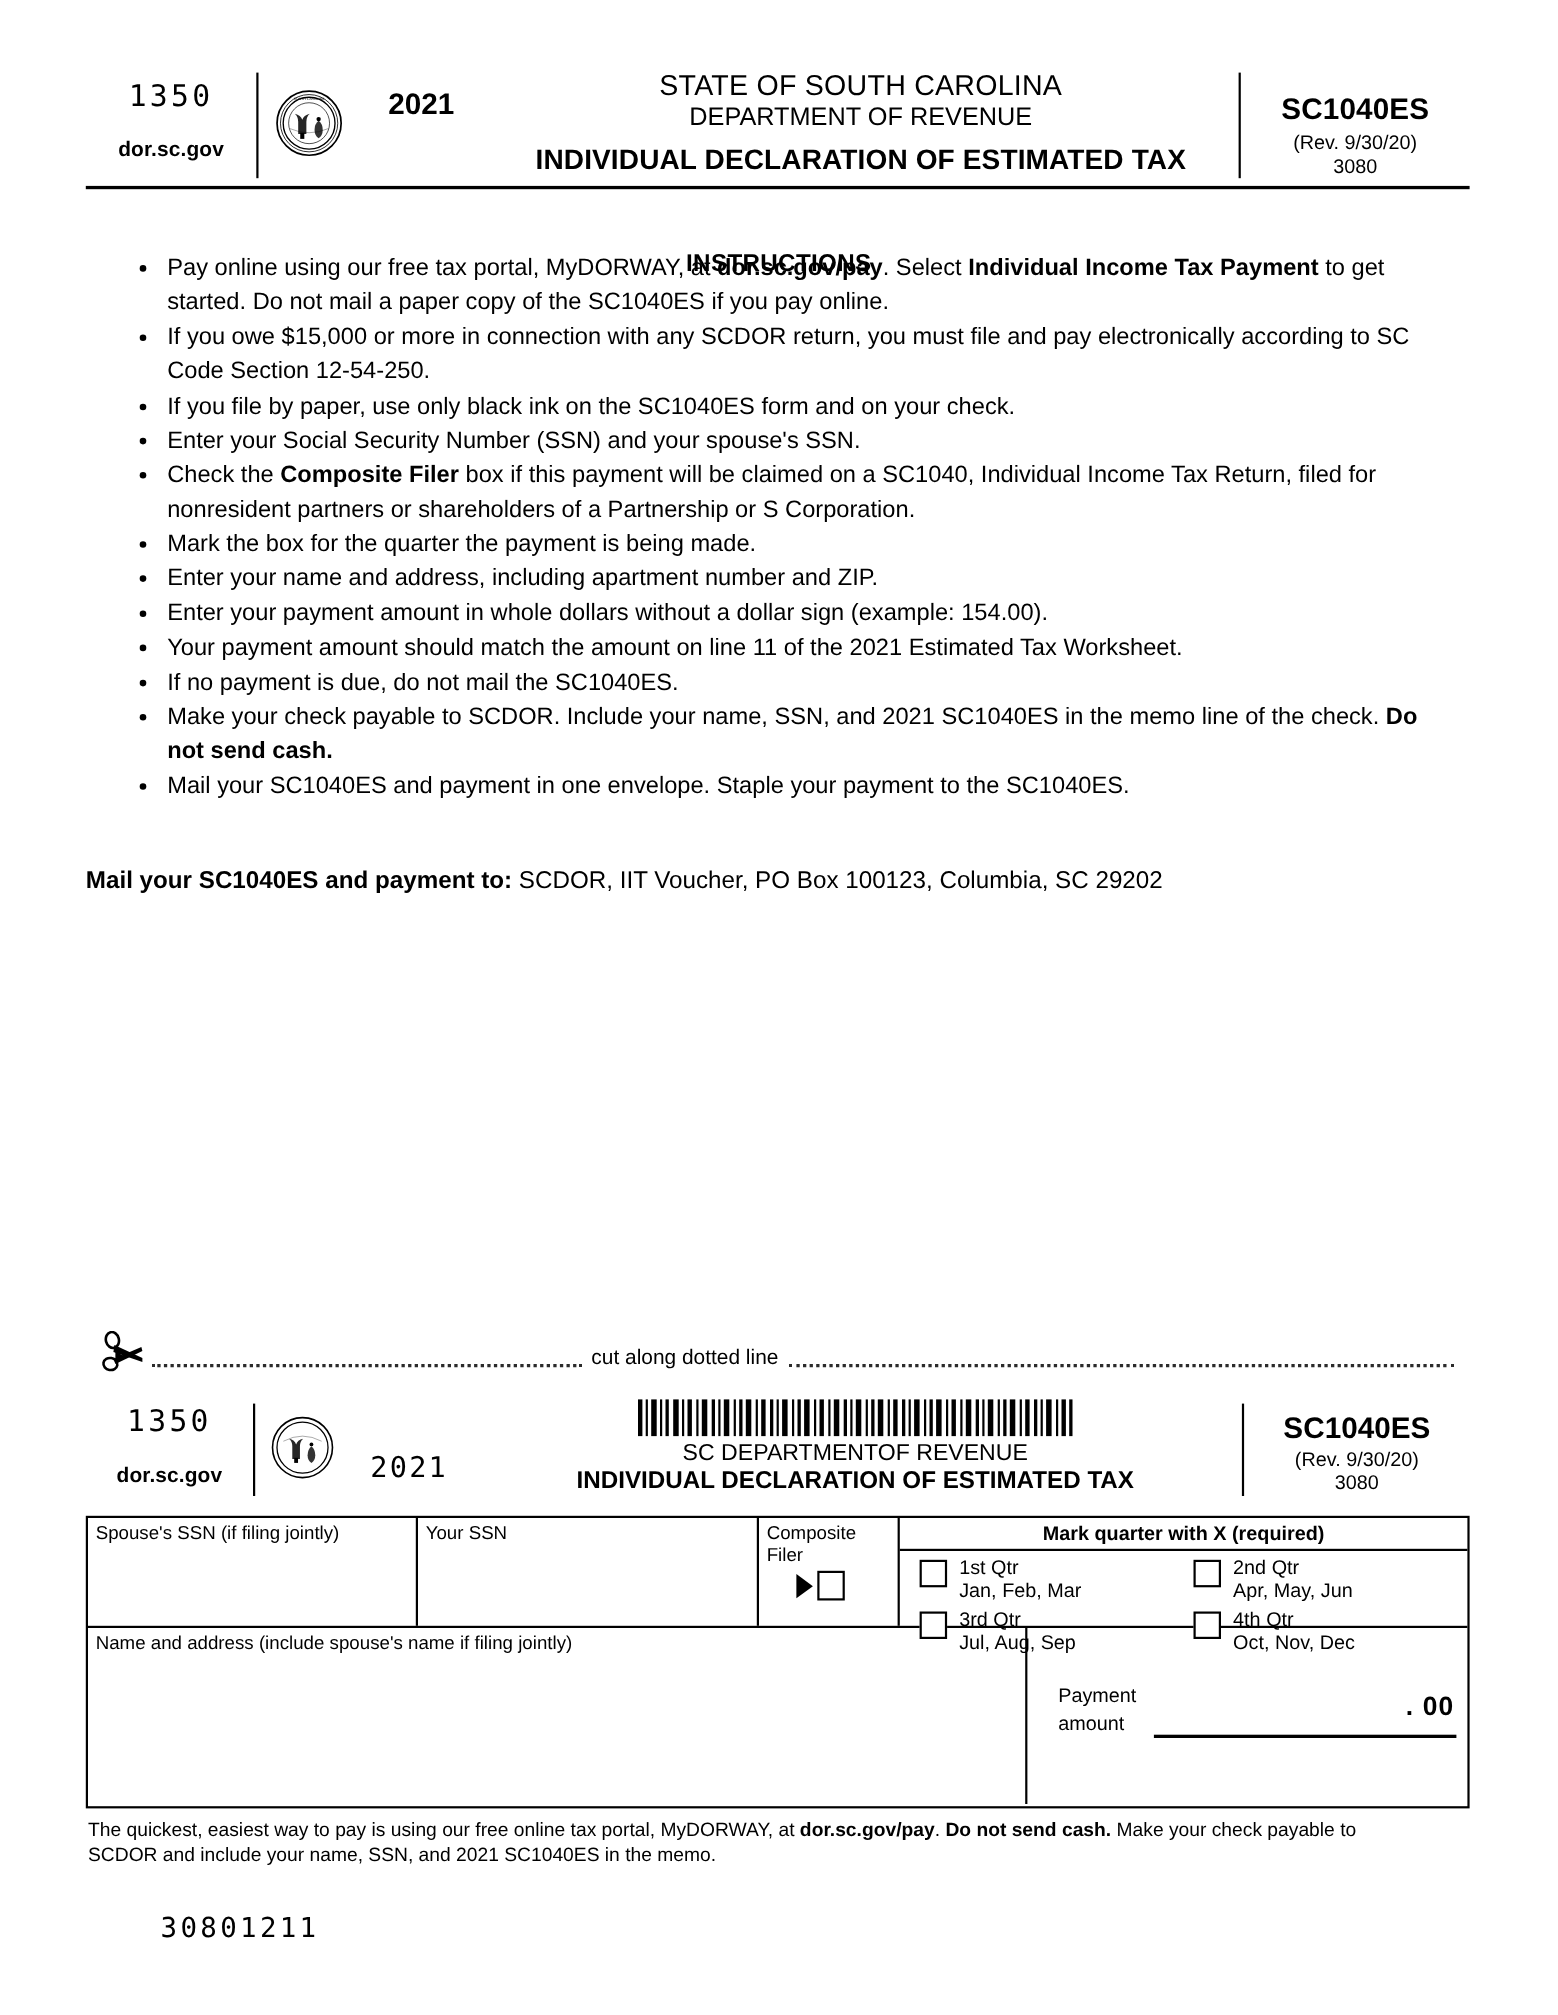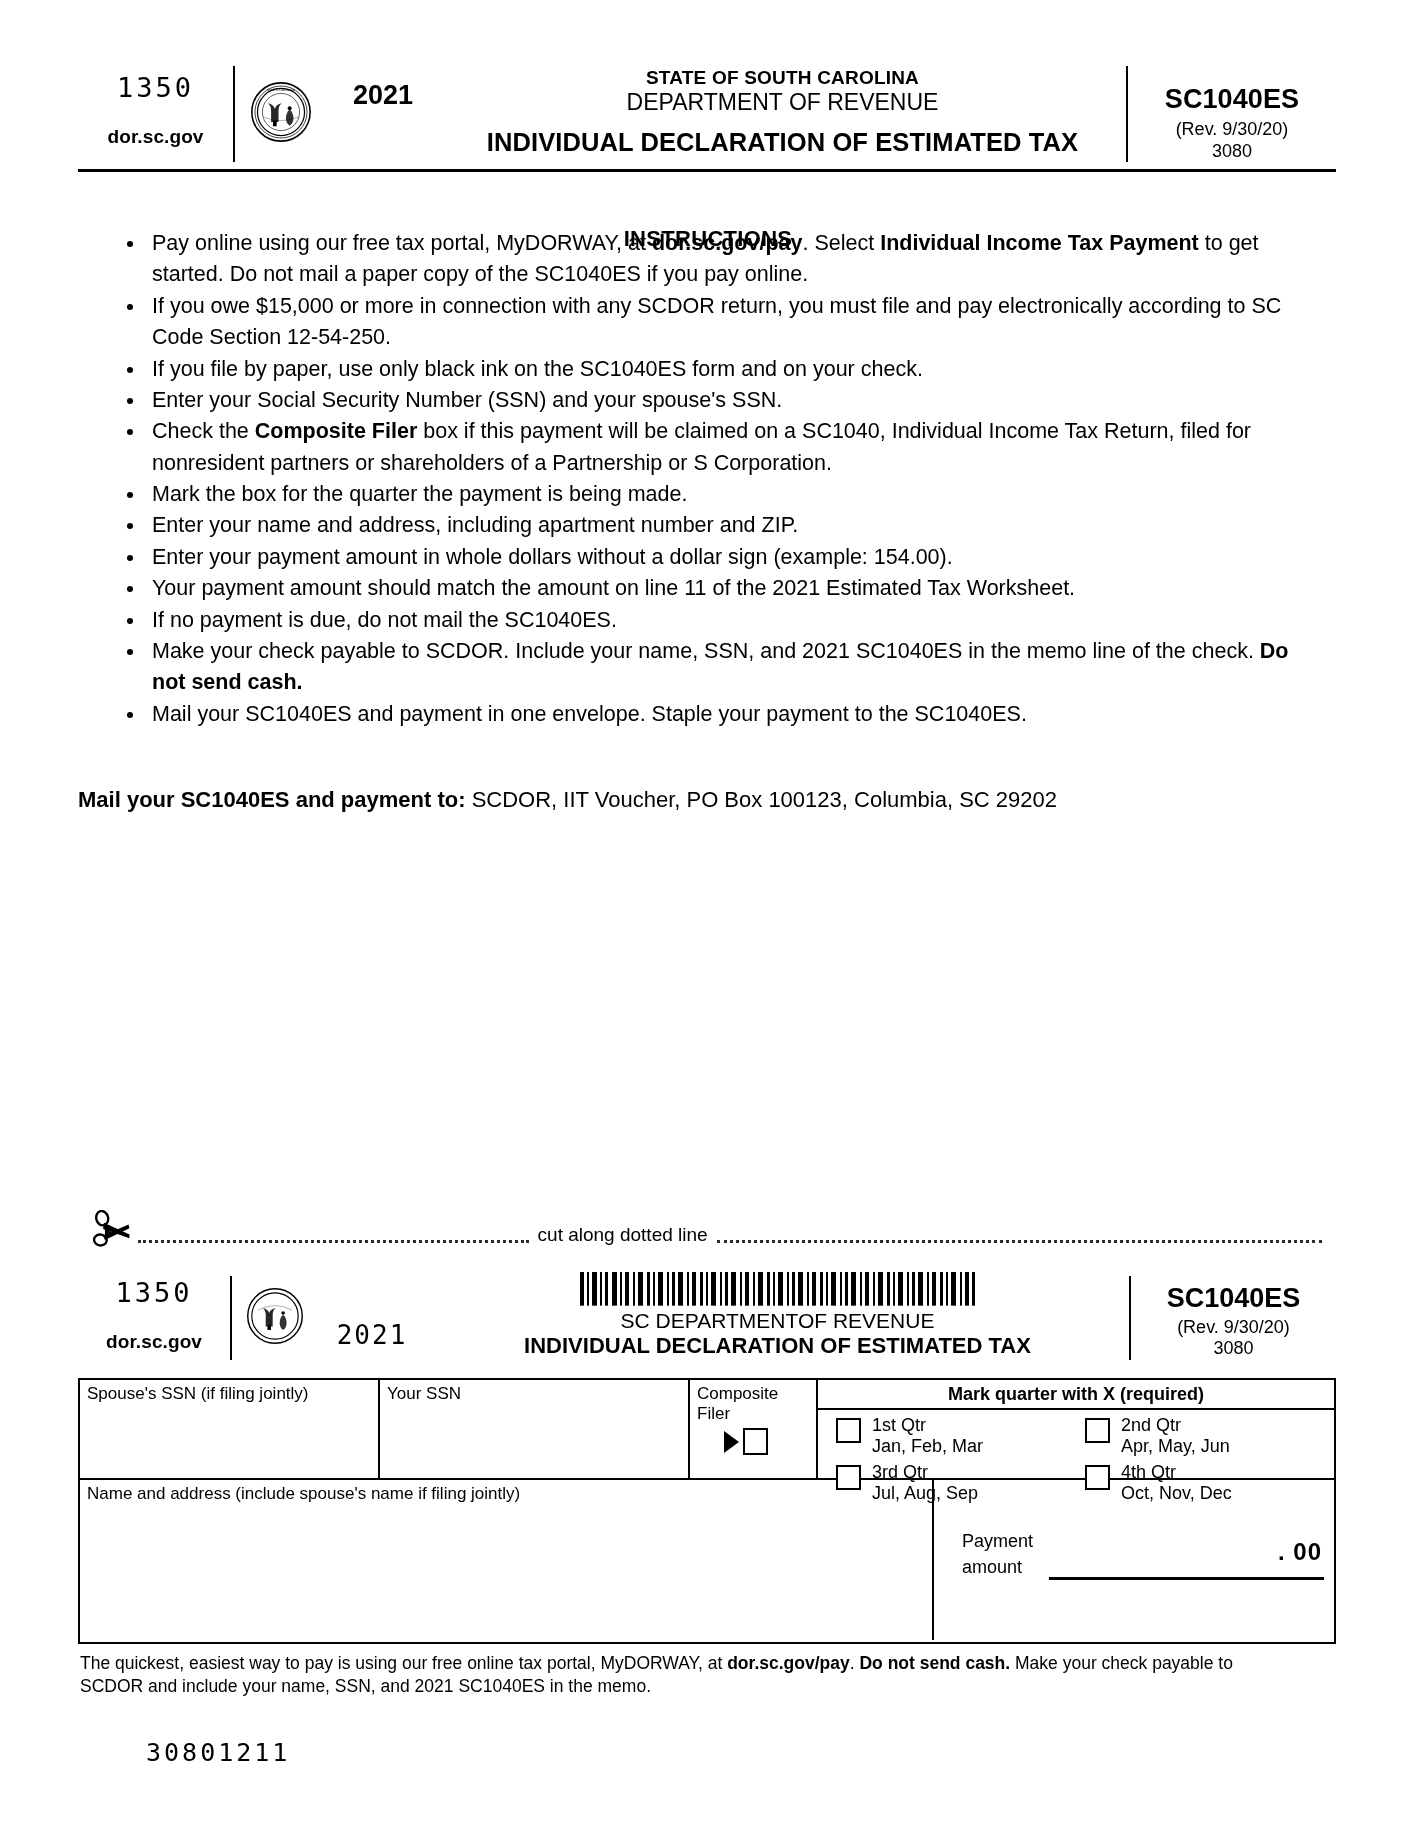--- a/index.html
+++ b/index.html
@@ -42,21 +42,21 @@
   .col-seal { width: 92px; display:flex; align-items:center; justify-content:center; }
   .seal { width: 62px; height: 62px; }
 
   .col-year {
     width: 112px; display: flex; align-items: flex-start; justify-content: center;
     padding-top: 18px;
   }
   .year-big { font-size: 27px; font-weight: bold; }
 
   .col-title { flex: 1; display: flex; flex-direction: column; align-items: center; justify-content: center;}
-  .t-state { font-size: 19px; line-height: 1.12; letter-spacing: .2px; font-weight: bold;}
+  .t-state { font-size: 26px; line-height: 1.12; letter-spacing: .2px;}
   .t-dept { font-size: 23px; line-height: 1.15; margin-top: 1px; }
   .t-main { font-size: 25.5px; font-weight: bold; margin-top: 13px; letter-spacing: .1px;}
 
   .col-form {
     width: 208px; display: flex; flex-direction: column;
     align-items: center; justify-content: center; padding-top: 22px;
   }
   .f-num { font-size: 27px; font-weight: bold; letter-spacing: .1px;}
   .f-rev { font-size: 18px; margin-top: 4px; }
   .f-code { font-size: 18px; margin-top: 1px; }

